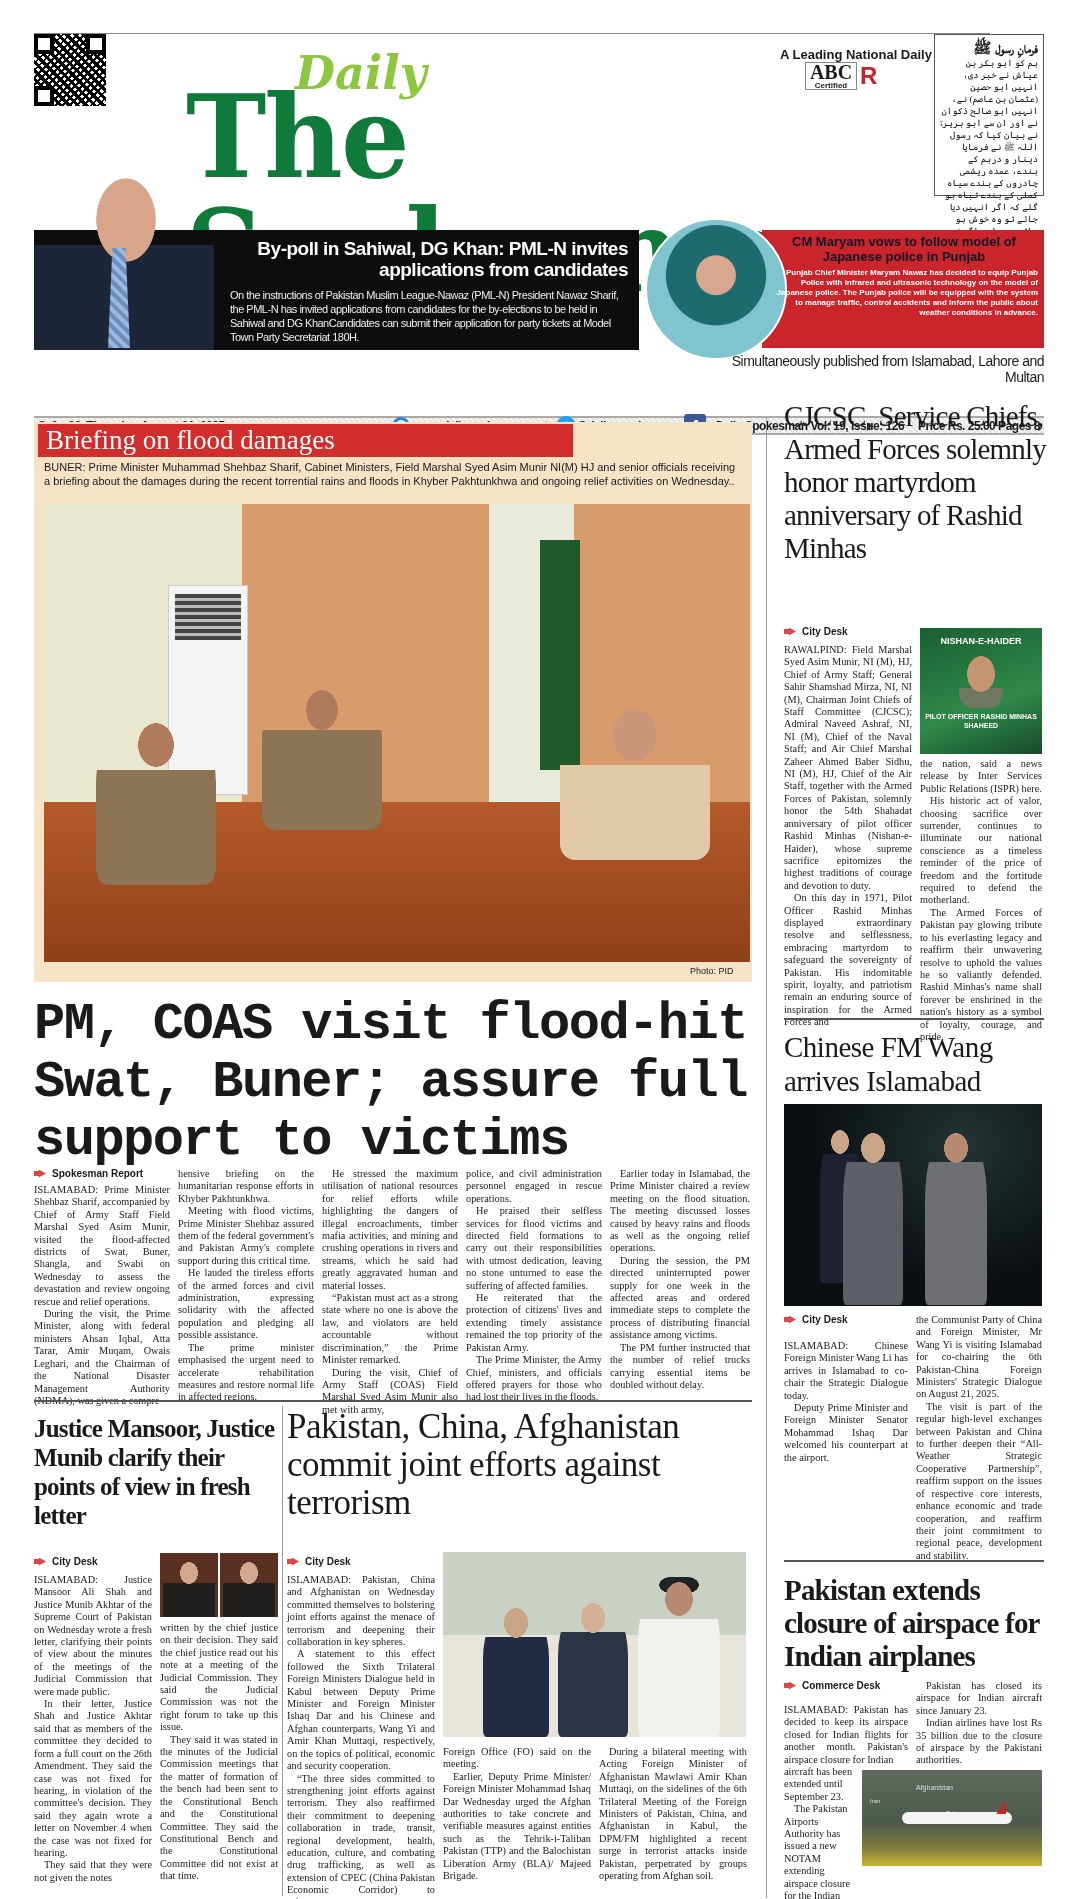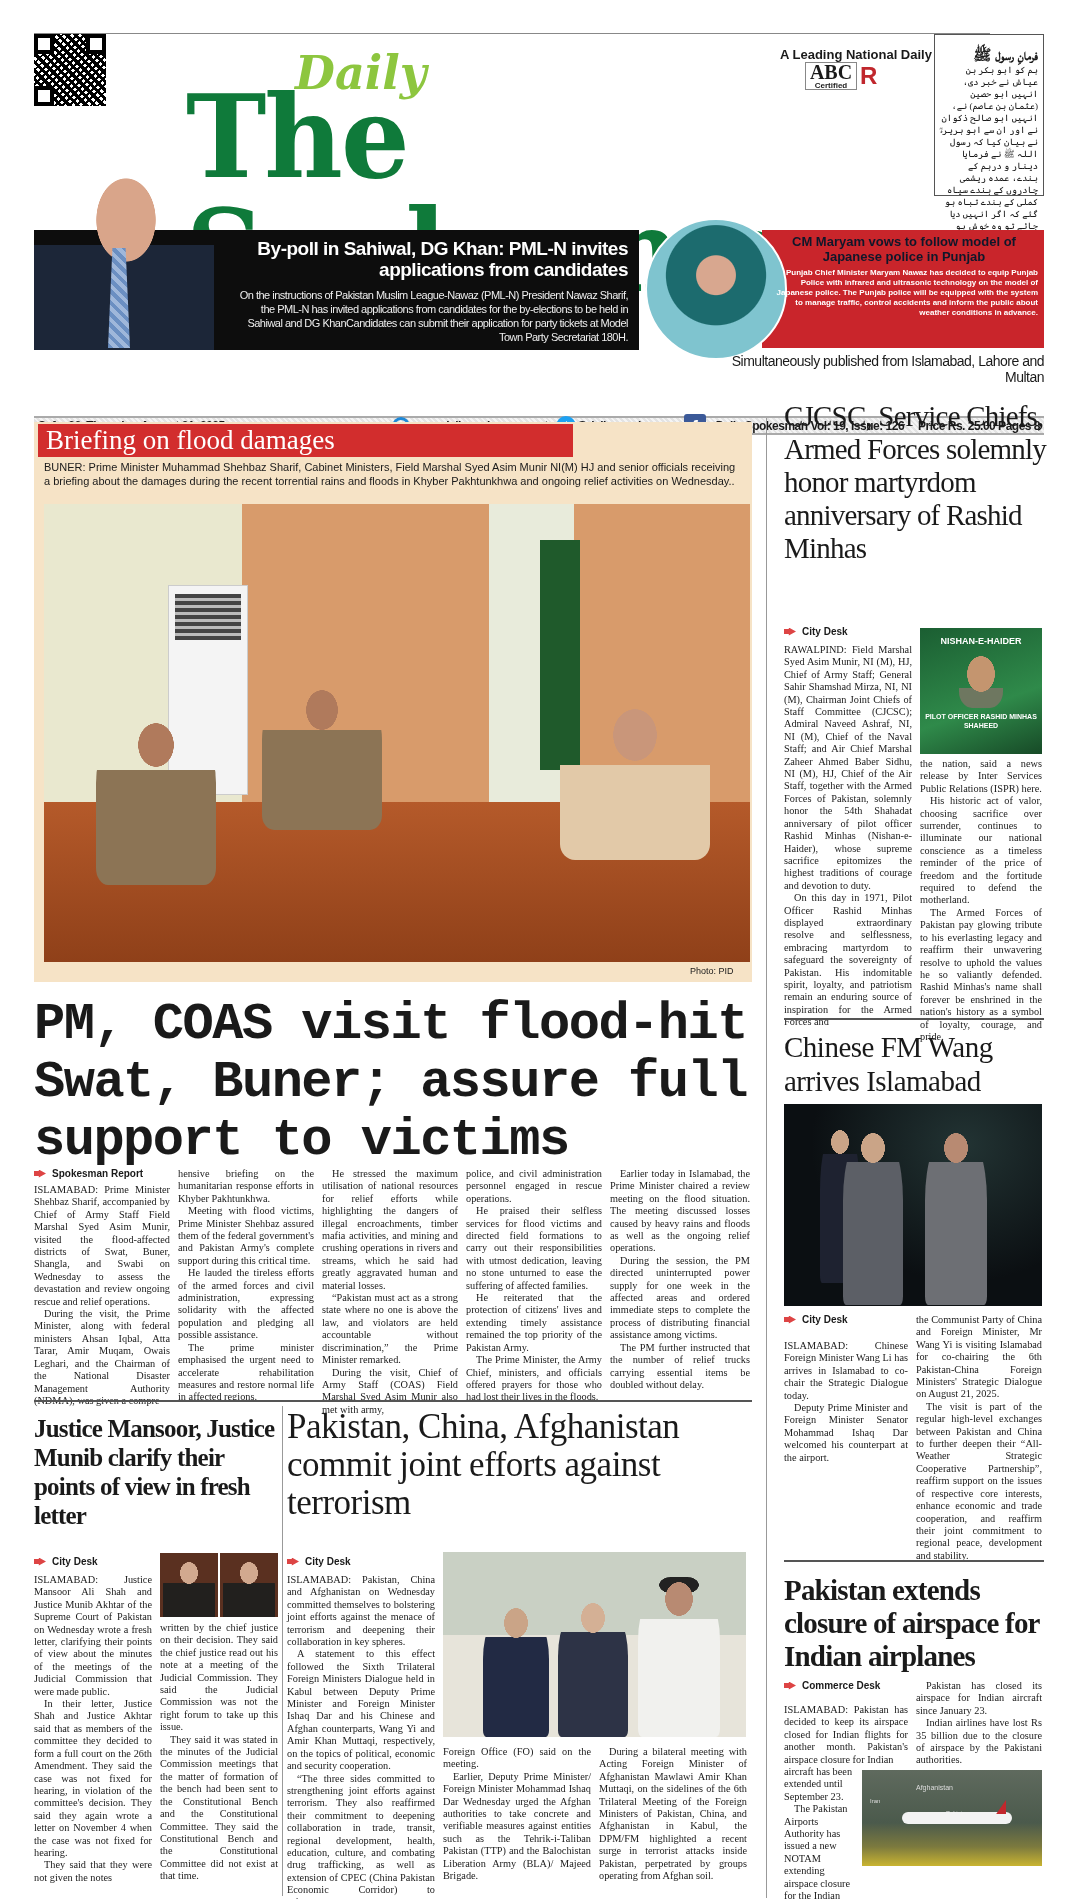--- a/index.html
+++ b/index.html
@@ -22,32 +22,32 @@
   .qr::after { content:""; position:absolute; inset:0; background:
           linear-gradient(#fff,#fff) 4px 4px/12px 12px no-repeat,
           linear-gradient(#fff,#fff) 56px 4px/12px 12px no-repeat,
           linear-gradient(#fff,#fff) 4px 56px/12px 12px no-repeat; }
   .logo-daily { left: 295px; top: 46px; font-family: "DejaVu Serif", serif; font-style: italic; font-weight: bold; color: #8dc63f; font-size: 46px; }
   .logo-main { left: 186px; top: 86px; font-family: "DejaVu Serif", serif; font-weight: bold; color: #0f7a3a; font-size: 108px; letter-spacing: -2px; line-height: 1; transform: scaleY(1.05); }
   .leading { left: 780px; top: 47px; font-size: 13px; font-weight: bold; }
   .abc { left: 805px; top: 62px; width: 52px; height: 28px; border: 1px solid #888; text-align: center; font-size: 20px; line-height: 18px; font-weight: bold; }
   .abc small { display:block; font-size: 8px; line-height: 9px; font-family: "Liberation Sans", sans-serif; }
   .abc-r { left: 860px; top: 62px; font-size: 24px; font-weight: bold; color: #c0272d; }
-  .urdu-box { left: 934px; top: 34px; width: 110px; height: 162px; border: 1px solid #555; padding: 11px 5px; direction: rtl; font-size: 9px; line-height: 12px; text-align: right; }
+  .urdu-box { left: 934px; top: 34px; width: 110px; height: 162px; border: 1px solid #555; padding: 4px 5px; direction: rtl; font-size: 9px; line-height: 12px; text-align: right; }
   .urdu-box .u-title { font-size: 15px; font-weight: bold; line-height: 18px; }
   .urdu-box .u-sponsor { direction: ltr; text-align: center; font-weight: bold; font-size: 12px; line-height: 13px; margin-top: 2px; }
 
   
   .banner-black { left: 34px; top: 230px; width: 605px; height: 120px; background: #0d0d0d; }
   .nawaz-photo { left: 34px; top: 150px; width: 180px; height: 200px;
       background: radial-gradient(ellipse 30px 42px at 92px 70px, #d9a58a 0 98%, transparent 100%),
                   linear-gradient(180deg, transparent 95px, #1c2638 95px); border-radius: 40% 40% 0 0 / 25% 25% 0 0; }
   .nawaz-tie { left: 108px; top: 248px; width: 22px; height: 100px; background: repeating-linear-gradient(45deg,#6b8fc2 0 4px,#9fb7da 4px 8px); clip-path: polygon(20% 0,80% 0,100% 100%,0 100%); }
   .banner-head { left: 230px; top: 238px; width: 398px; text-align: right; color: #fff; font-size: 19px; font-weight: bold; line-height: 21px; }
-  .banner-body { left: 230px; top: 288px; width: 398px; text-align: right; color: #eee; font-size: 11px; line-height: 14px; }
+  .banner-body { left: 230px; top: 288px; width: 398px; color: #eee; font-size: 11px; line-height: 14px; }
   .banner-red { left: 762px; top: 230px; width: 282px; height: 118px; background: #c9252b; }
   .maryam-photo { left: 645px; top: 218px; width: 142px; height: 142px; border-radius: 50%; background: radial-gradient(circle at 50% 40%, #d8a78f 0 18%, #1c6b6e 19% 46%, #7fc4cf 47%); border: 2px solid #fff; }
   .red-head { left: 770px; top: 234px; width: 268px; text-align: center; color: #0f172a; font-weight: bold; font-size: 13px; line-height: 15px; }
   .red-body { left: 770px; top: 268px; width: 268px; text-align: right; color: #fff; font-size: 8px; line-height: 10px; font-weight: bold; }
   .simul { left: 700px; top: 353px; width: 344px; text-align: right; font-size: 14px; }
 
   
   .date-bar { left: 34px; top: 368px; width: 1010px; height: 19px; border-top: 2px solid #aaa; border-bottom: 2px solid #aaa;
      background: repeating-linear-gradient(45deg,#e3e3e3 0 2px,#f4f4f4 2px 4px); display: flex; align-items: center; font-size: 12px; font-weight: bold; margin-top: 48px; }
   .date-bar .dl { margin-left: 4px; }

